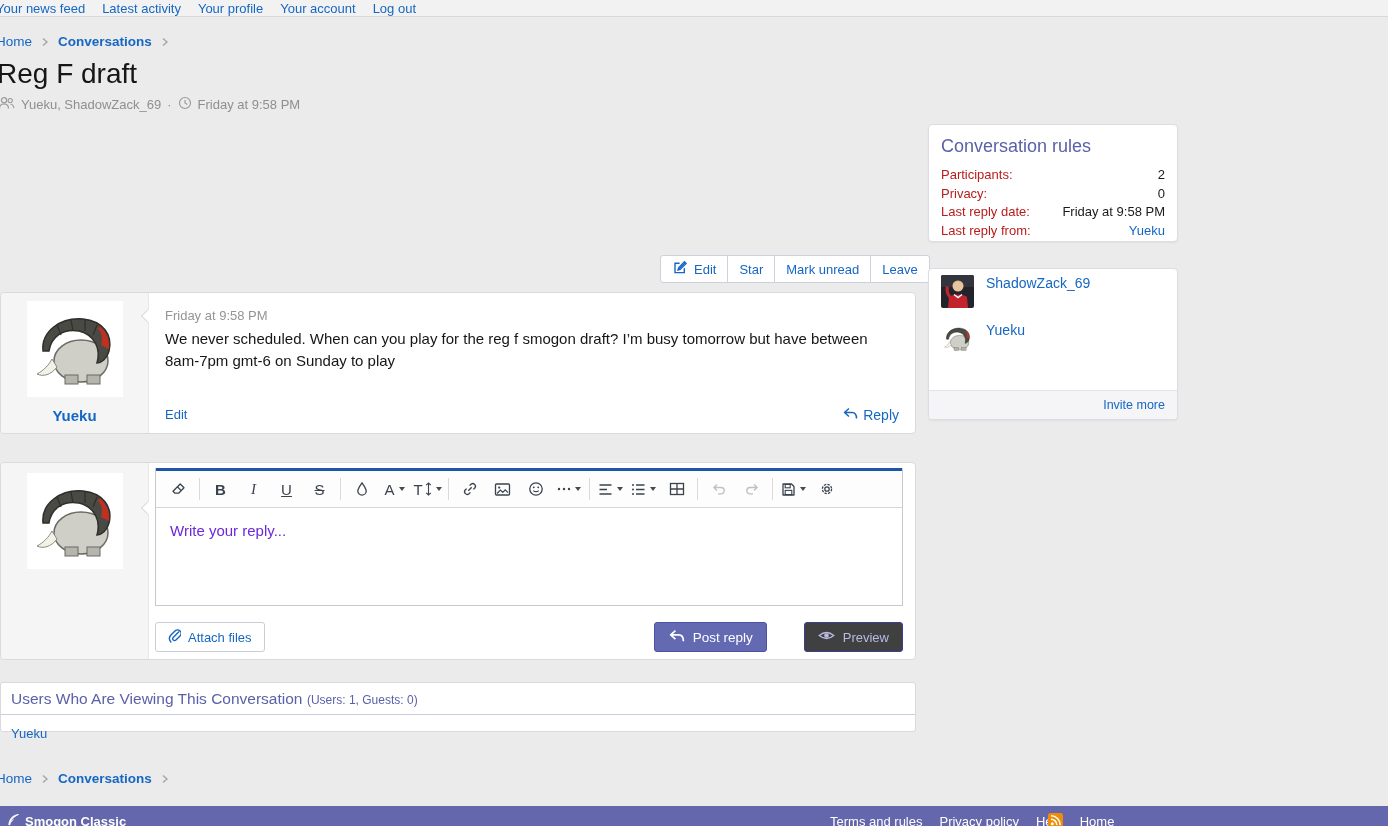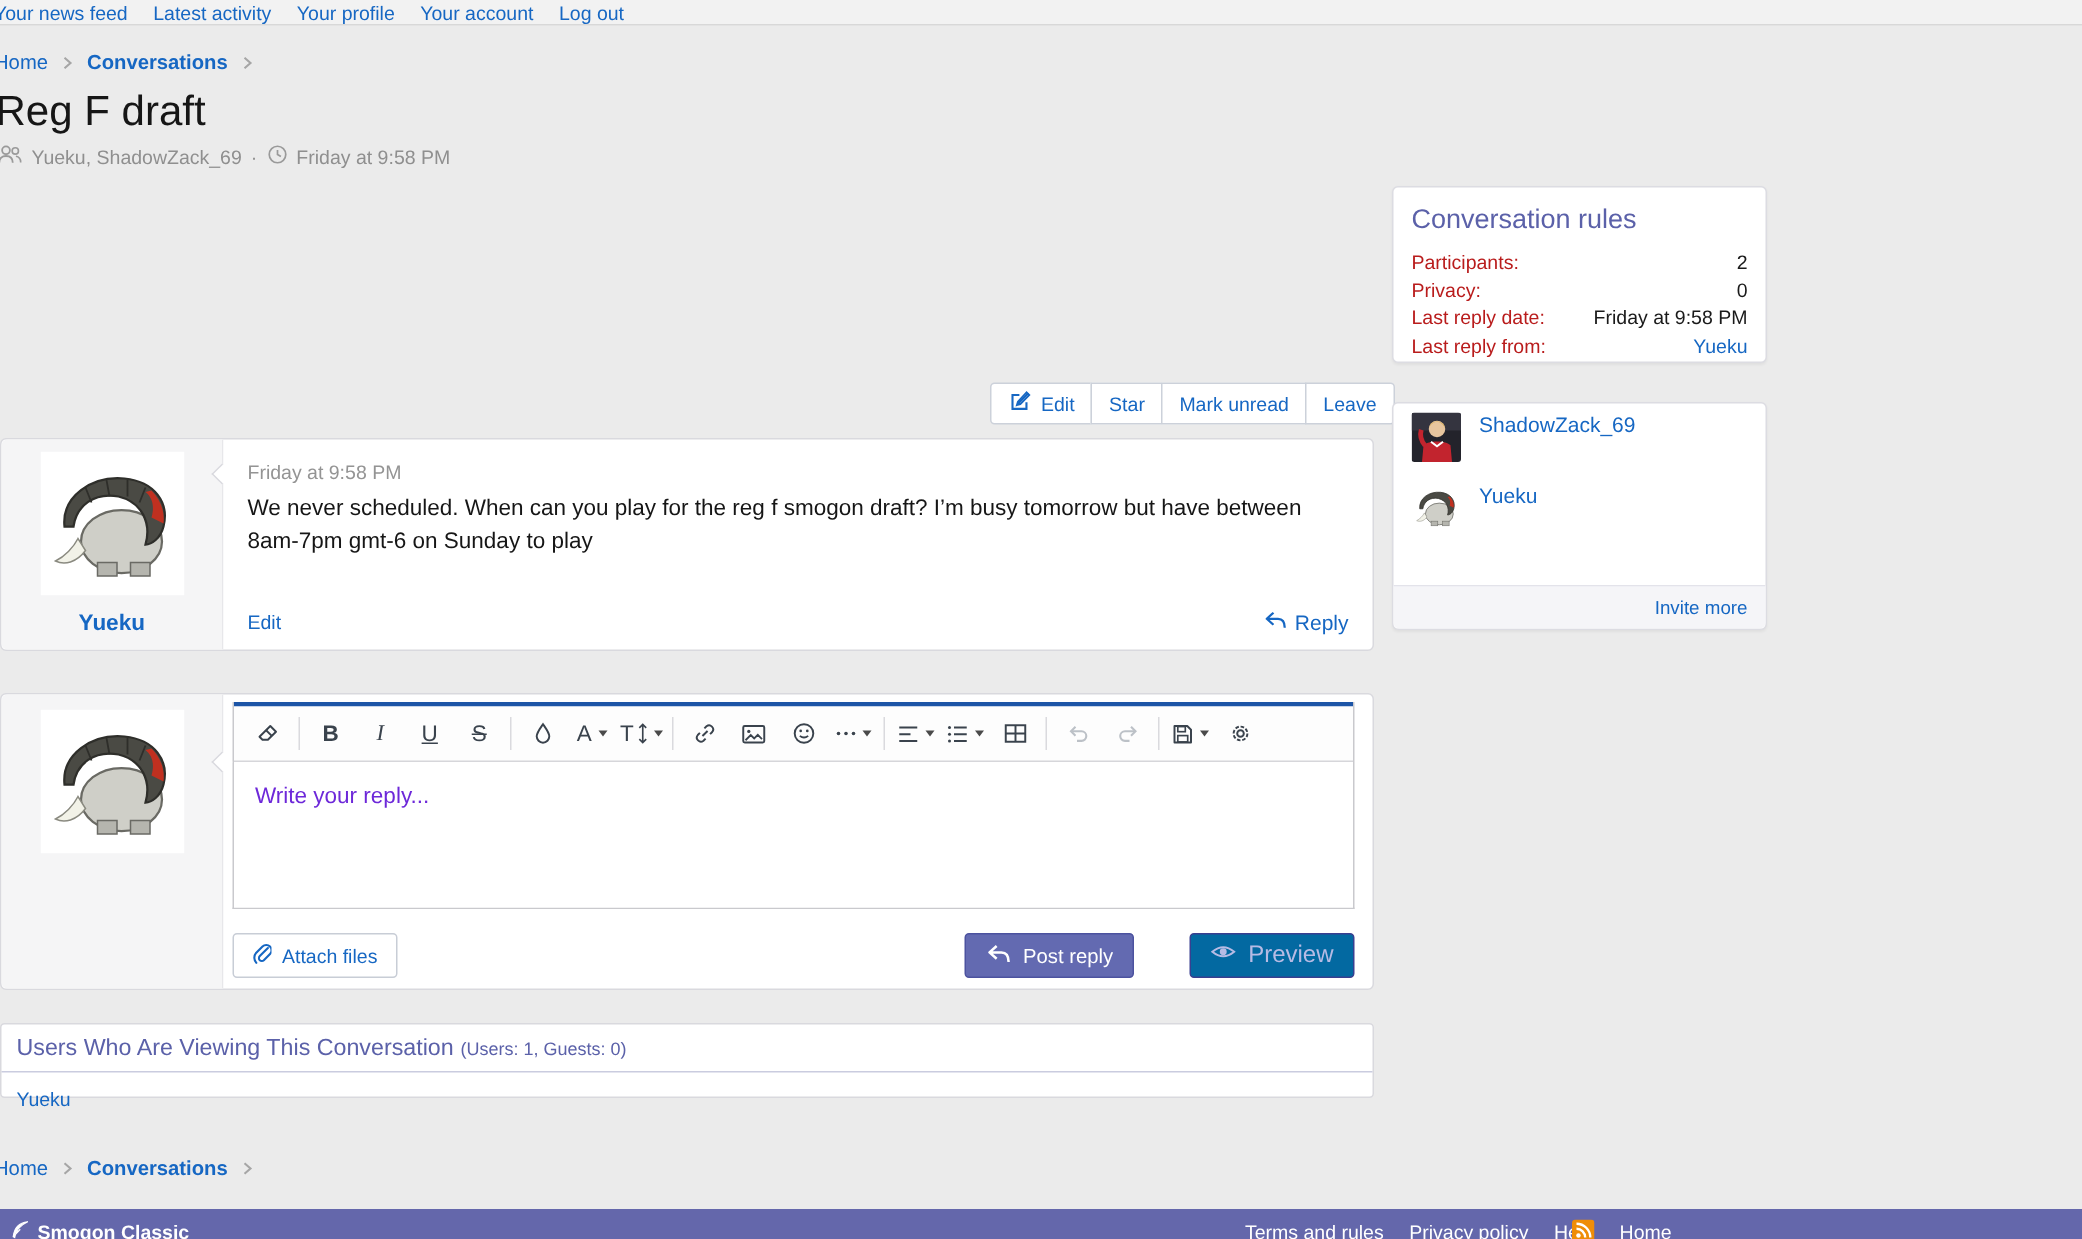--- a/index.html
+++ b/index.html
@@ -98,22 +98,22 @@
   .placeholder { font-size:15px; color:#6d28d9; }
 
   .ed-actions { margin-top:16px; display:flex; align-items:center;gap:32px; }
   .btn-attach { height:30px; background:#fff; border:1px solid #c8cdd6; border-radius:3px;
                 color:#1667c3; font-size:13px; font-family:inherit; padding:0 12px;
                 display:flex; align-items:center; gap:7px; cursor:pointer; }
   .ed-actions .spacer { flex:1; }
   .btn-post { height:30px; background:#636ab1; border:1px solid #4c529f; border-radius:3px;
               color:#fff; font-size:13.5px; font-family:inherit; padding:0 13px;
               display:flex; align-items:center; gap:8px; cursor:pointer; margin-right:5px; }
-  .btn-preview { height:30px; background:#0369a1; border:1px solid #393f90; border-radius:3px;
-                 color:#b7bbe4; font-size:16px; font-family:inherit; padding:0 13px;
+  .btn-preview { height:30px; background:#404040; border:1px solid #393f90; border-radius:3px;
+                 color:#b7bbe4; font-size:13px; font-family:inherit; padding:0 13px;
                  display:flex; align-items:center; gap:8px; cursor:pointer; }
 
   
   .viewers { position:absolute; top:682px; left:0; width:916px; height:50px; background:#fff;
              border:1px solid #d9d9de; border-radius:3px; }
   .v-head { padding:7px 10px 6px; }
   .v-title { font-size:15.5px; color:#5b61a9; }
   .v-counts { font-size:12px; color:#5b61a9; }
   .v-body { border-top:1px solid #caccdf; padding:9px 10px; }
   .v-body a { font-size:13px; color:#1667c3; }

